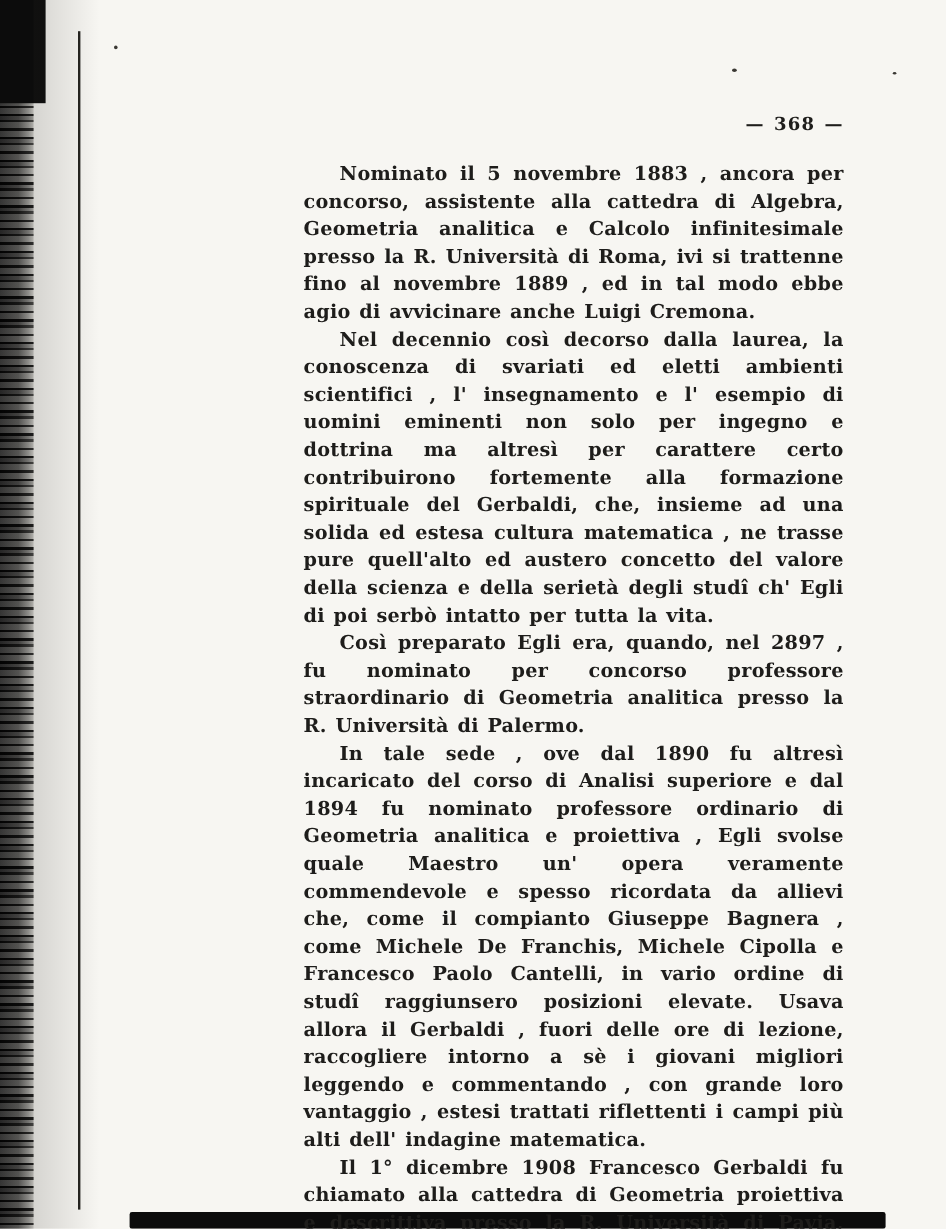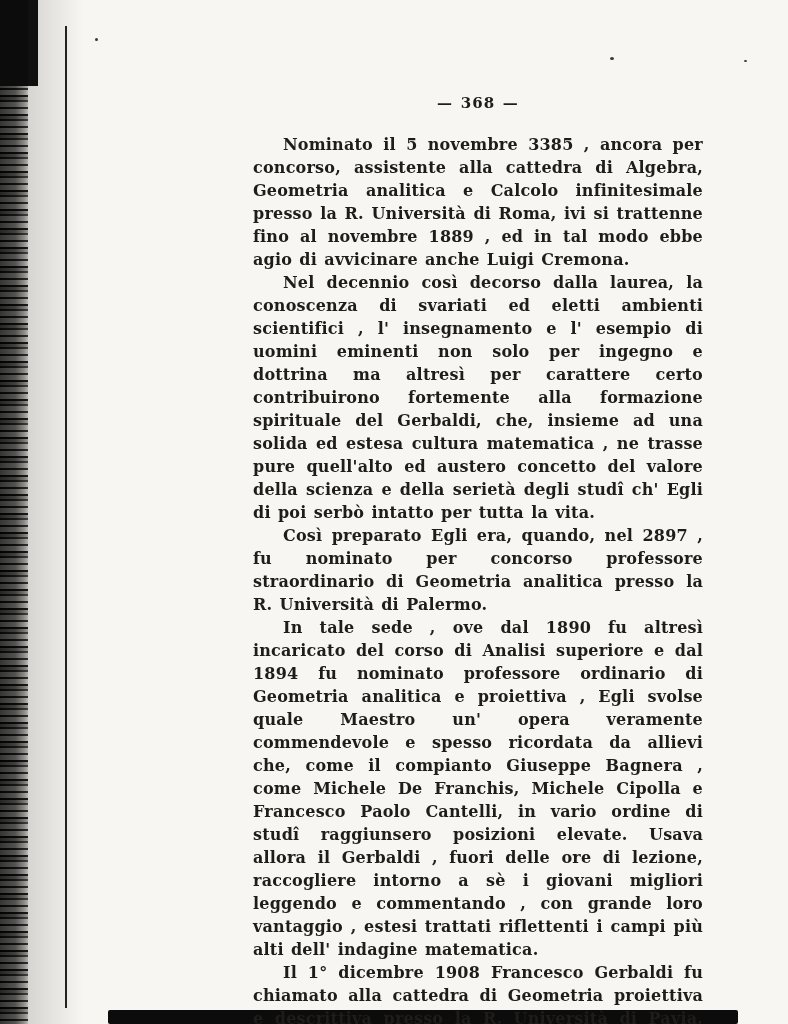--- a/index.html
+++ b/index.html
@@ -51,21 +51,21 @@
 
   
   .content{
     position:absolute;left:253px;top:92px;width:450px;
     color:var(--ink);
     font-size:16px;line-height:23px;font-weight:600;
     letter-spacing:.2px;word-spacing:1.5px;
     text-align:justify;
   }
   .page-number{
-    text-align:center;font-size:15px;letter-spacing:1px;
+    text-align:right;font-size:15px;letter-spacing:1px;
     margin:0 0 18px 0;font-weight:600;
   }
   .para{
     margin:0;text-indent:30px;
     -webkit-hyphens:auto;hyphens:auto;
   }
 </style>
 </head>
 <body>
 
@@ -75,20 +75,20 @@
   <div class="corner-block"></div>
   <div class="edge-shadow"></div>
   <div class="vline"></div>
   <div class="bottom-bar"></div>
   <div class="speck s1"></div>
   <div class="speck s2"></div>
   <div class="speck s3"></div>
 
   <div class="content">
     <div class="page-number">— 368 —</div>
-    <p class="para">Nominato il 5 novembre 3385 , ancora per concorso, assistente alla cattedra di Algebra, Geometria analitica e Calcolo infinitesimale presso la R. Università di Roma, ivi si trattenne fino al novembre 1889 , ed in tal modo ebbe agio di avvicinare anche Luigi Cremona.</p>
+    <p class="para">Nominato il 5 novembre 1883 , ancora per concorso, assistente alla cattedra di Algebra, Geometria analitica e Calcolo infinitesimale presso la R. Università di Roma, ivi si trattenne fino al novembre 1889 , ed in tal modo ebbe agio di avvicinare anche Luigi Cremona.</p>
     <p class="para">Nel decennio così decorso dalla laurea, la conoscenza di svariati ed eletti ambienti scientifici , l' insegnamento e l' esempio di uomini eminenti non solo per ingegno e dottrina ma altresì per carattere certo contribuirono fortemente alla formazione spirituale del Gerbaldi, che, insieme ad una solida ed estesa cultura matematica , ne trasse pure quell'alto ed austero concetto del valore della scienza e della serietà degli studî ch' Egli di poi serbò intatto per tutta la vita.</p>
     <p class="para">Così preparato Egli era, quando, nel 2897 , fu nominato per concorso professore straordinario di Geometria analitica presso la R. Università di Palermo.</p>
     <p class="para">In tale sede , ove dal 1890 fu altresì incaricato del corso di Analisi superiore e dal 1894 fu nominato professore ordinario di Geometria analitica e proiettiva , Egli svolse quale Maestro un' opera veramente commendevole e spesso ricordata da allievi che, come il compianto Giuseppe Bagnera , come Michele De Franchis, Michele Cipolla e Francesco Paolo Cantelli, in vario ordine di studî raggiunsero posizioni elevate. Usava allora il Gerbaldi , fuori delle ore di lezione, raccogliere intorno a sè i giovani migliori leggendo e commentando , con grande loro vantaggio , estesi trattati riflettenti i campi più alti dell' indagine matematica.</p>
     <p class="para">Il 1° dicembre 1908 Francesco Gerbaldi fu chiamato alla cattedra di Geometria proiettiva e descrittiva presso la R. Università di Pavia, cattedra ch' Egli tenne fino a tutto l'anno accademico 1931-32, quando, ravvisando nella</p>
   </div>
 
 </div>
 
 </body></html>

